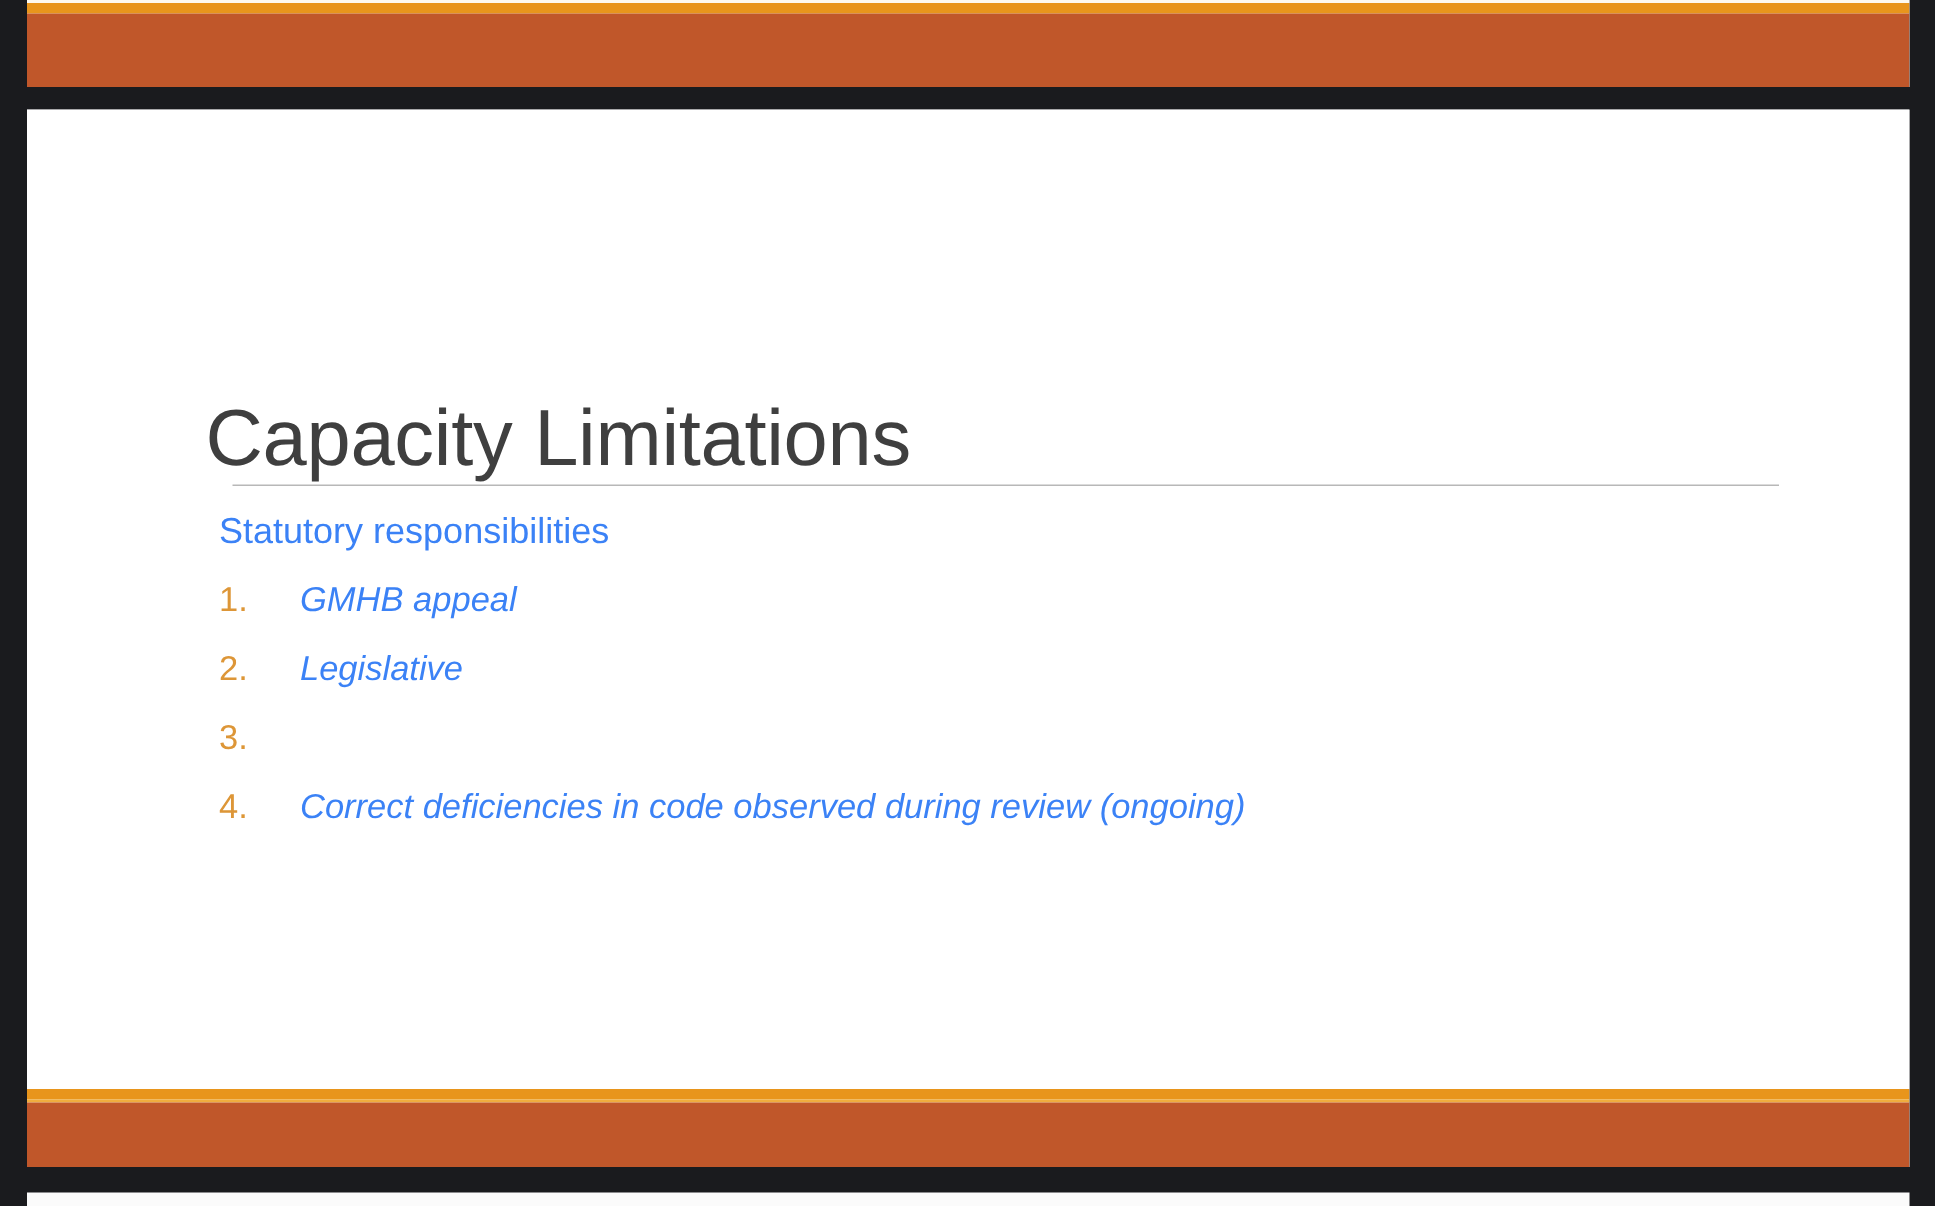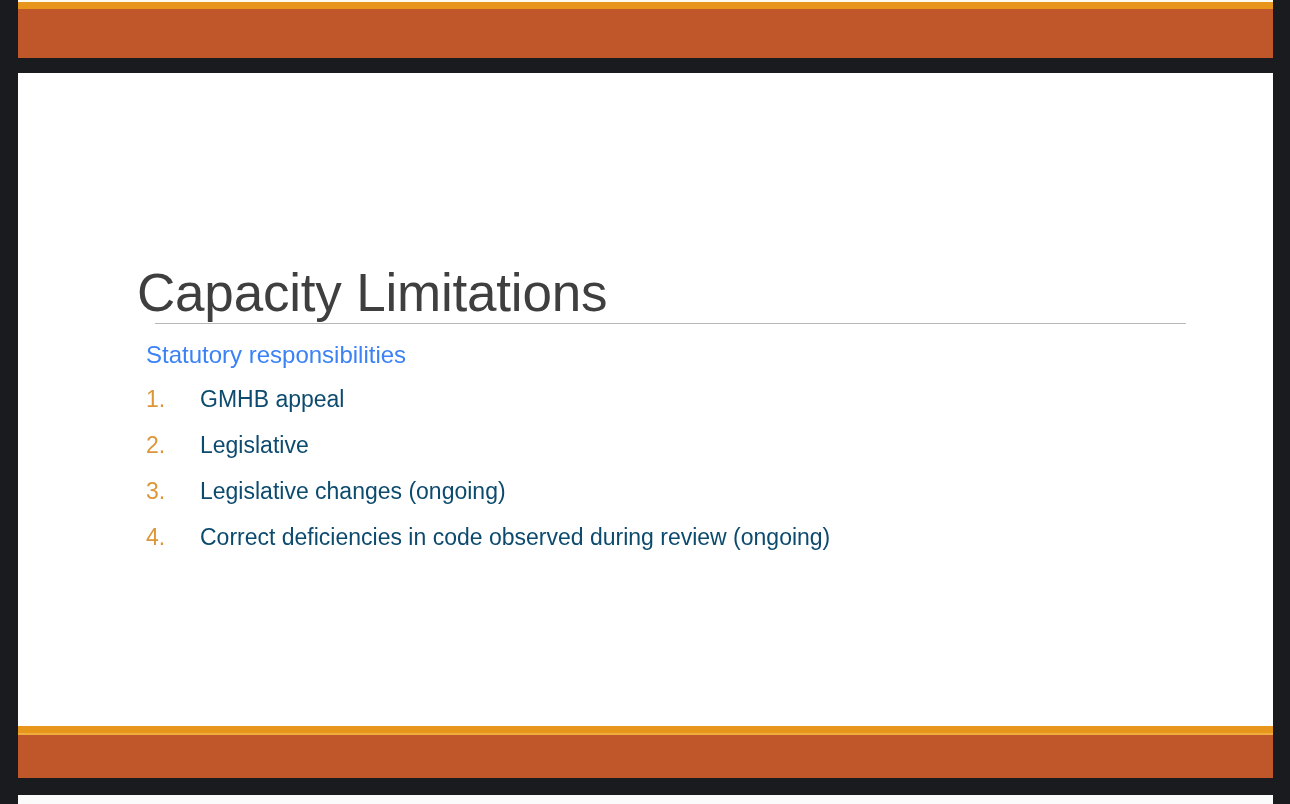--- a/index.html
+++ b/index.html
@@ -149,21 +149,22 @@
     font-size: 23px;
     color: #3f3f3f;
   }
   .list-num {
     width: 54px;
     flex: 0 0 54px;
     color: #dd9637;
     font-size: 23px;
   }
   .list-text {
-    color: #0c4a6e;
+    color: #3b82f6;
+    font-style: italic;
   }
   .update {
     position: absolute;
     left: 128px;
     top: 503px;
     width: 980px;
     font-size: 23px;
     line-height: 1.22;
     color: #fa1414;
   }
@@ -195,21 +196,20 @@
           <span class="list-text">GMHB appeal</span>
         </div>
 
         <div class="list-item">
           <span class="list-num">2.</span>
           <span class="list-text">Legislative</span>
         </div>
 
         <div class="list-item">
           <span class="list-num">3.</span>
-          <span class="list-text">Legislative changes (ongoing)</span>
         </div>
 
         <div class="list-item">
           <span class="list-num">4.</span>
           <span class="list-text">Correct deficiencies in code observed during review (ongoing)</span>
         </div>
 
       </div>
 
 

